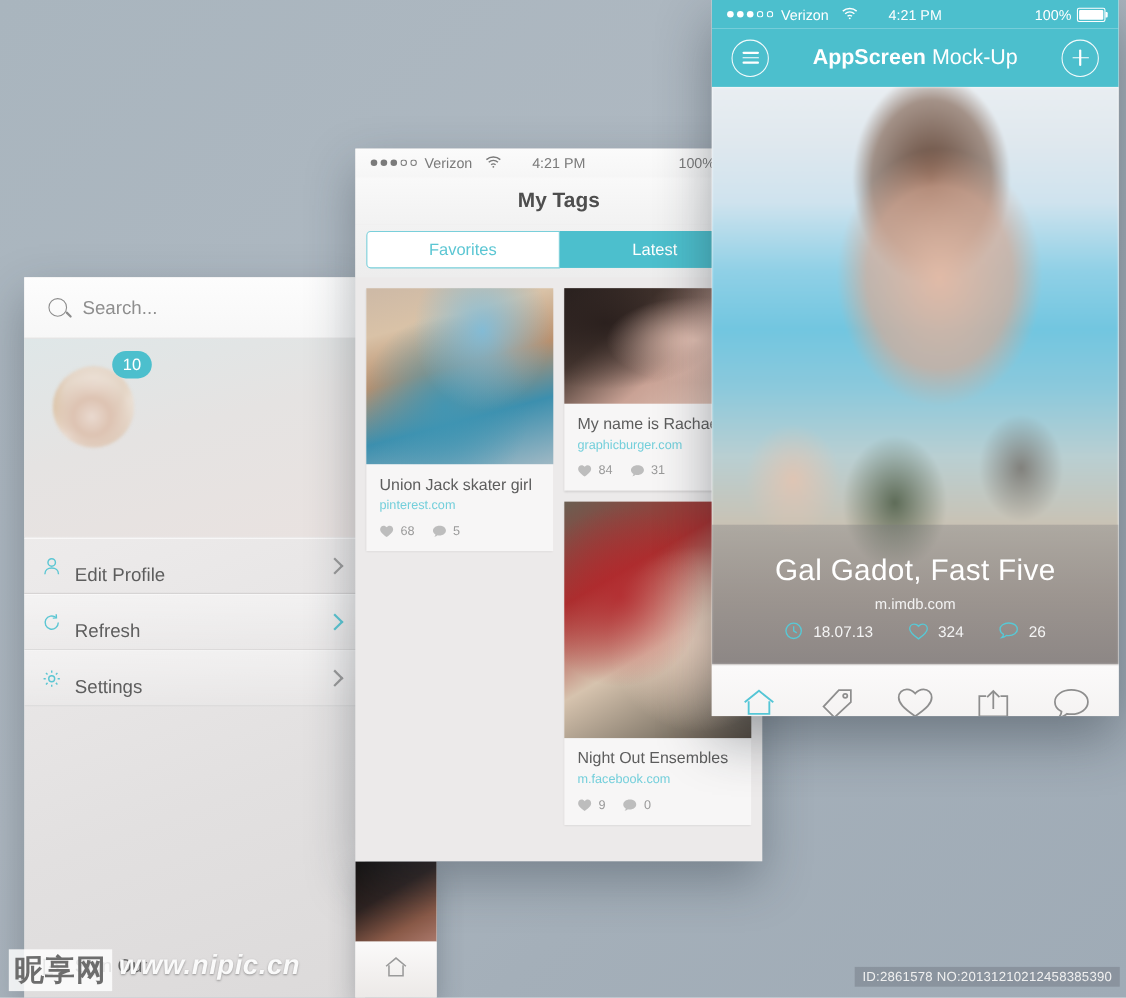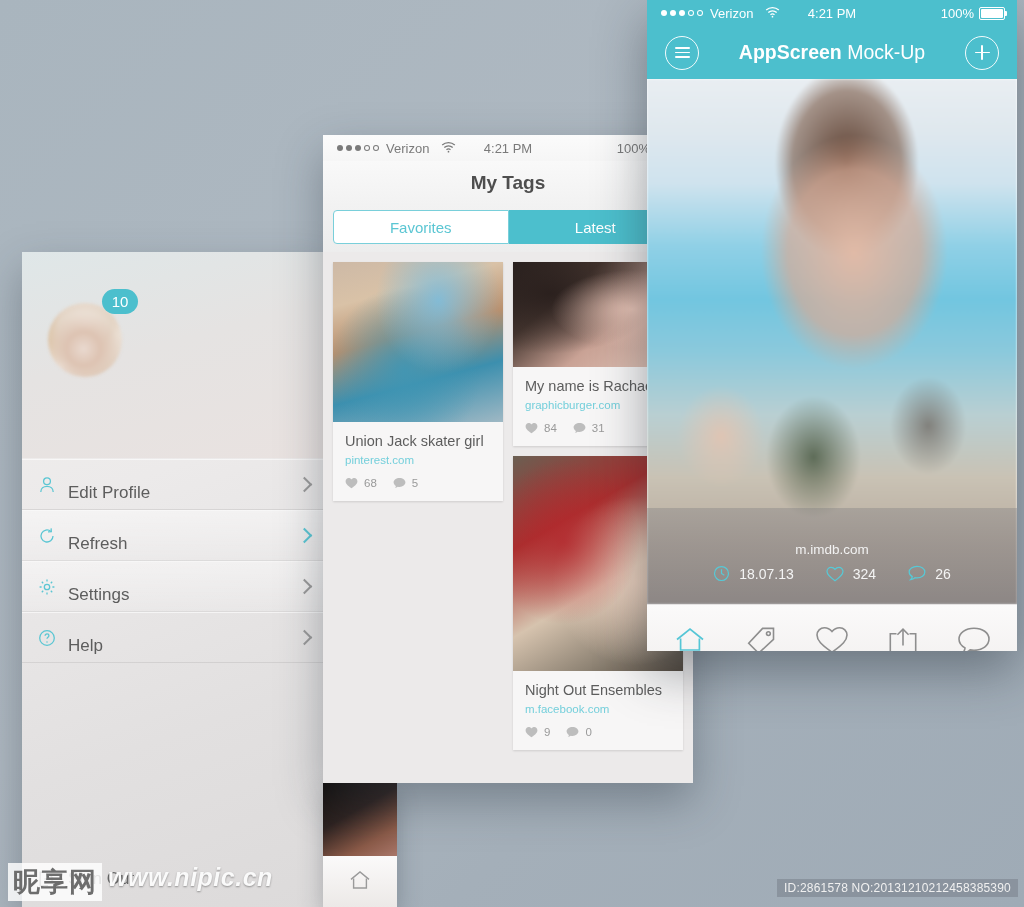--- a/index.html
+++ b/index.html
@@ -34,21 +34,21 @@
   .search-bar{
     height:55px;display:flex;align-items:center;padding:0 0 0 22px;
     background:linear-gradient(180deg,#fdfdfd,#f7f7f7);
     border-bottom:1px solid #e2e2e2;
   }
   .search-bar .mag{width:15px;height:15px;border:1.6px solid #8c8c8c;border-radius:50%;position:relative;margin-right:14px;flex:0 0 auto;}
   .search-bar .mag::after{content:"";position:absolute;width:7px;height:1.8px;background:#8c8c8c;transform:rotate(45deg);right:-6px;bottom:0px;border-radius:1px;}
   .search-bar span{color:#8e8e8e;font-size:17px;}
 
   .profile{
-    height:155px;padding:51px 0 0 26px;display:flex;
+    height:155px;padding:25px 0 0 26px;display:flex;
     background:linear-gradient(165deg,#dfe7e8 0%,#e5e3e2 45%,#e9e2e0 100%);
   }
   .avatar-wrap{position:relative;width:74px;height:74px;flex:0 0 auto;}
   .avatar{
     width:74px;height:74px;border-radius:50%;overflow:hidden;
     background:
       radial-gradient(circle at 48% 62%, #e9d9cf 0%, #ddc3b2 28%, transparent 60%),
       radial-gradient(circle at 50% 30%, #efe6de 0%, #e4d5c6 40%, transparent 70%),
       linear-gradient(150deg,#c9a276 0%,#dcc3a4 35%,#efe7df 60%,#d8c3ae 100%);
     filter:blur(1.4px);
@@ -221,20 +221,24 @@
     background:rgba(120,128,138,.55);padding:2px 7px;letter-spacing:.2px;
   }
 </style>
 </head>
 <body>
 
 <div class="stage">
 
   <div class="phone" id="phone-left">
 
+    <div class="search-bar">
+      <div class="mag"></div>
+      <span>Search...</span>
+    </div>
 
     <div class="profile">
       <div class="avatar-wrap">
         <div class="avatar"></div>
         <div class="badge">10</div>
       </div>
     </div>
 
     <div class="menu">
 
@@ -265,31 +269,20 @@
         <span class="mi">
           <svg width="20" height="20" viewBox="0 0 20 20" fill="none" stroke="#5bc6d3" stroke-width="1.3">
             <circle cx="10" cy="10" r="2.7"></circle>
             <path d="M10 2.6v2M10 15.4v2M2.6 10h2M15.4 10h2M4.8 4.8l1.4 1.4M13.8 13.8l1.4 1.4M15.2 4.8l-1.4 1.4M6.2 13.8l-1.4 1.4"></path>
           </svg>
         </span>
         <span class="lbl">Settings</span>
         <span class="chev"></span>
       </div>
 
-      <div class="mrow">
-        <span class="mi">
-          <svg width="20" height="20" viewBox="0 0 20 20" fill="none" stroke="#5bc6d3" stroke-width="1.3">
-            <circle cx="10" cy="10" r="7.3"></circle>
-            <path d="M8.1 7.8c0-1.1.9-1.9 1.9-1.9s1.9.7 1.9 1.8c0 1.5-1.9 1.6-1.9 3.1"></path>
-            <circle cx="10" cy="13.9" r=".75" fill="#5bc6d3" stroke="none"></circle>
-          </svg>
-        </span>
-        <span class="lbl">Help</span>
-        <span class="chev"></span>
-      </div>
 
     </div>
 
     <div class="signout">
       <span class="so-ic">
         <svg width="22" height="20" viewBox="0 0 22 20" fill="none" stroke="#6f6f6f" stroke-width="1.4">
           <path d="M12 3.2H4.2v13.6H12"></path>
             <path d="M8.4 10h9.2"></path>
             <path d="M14.6 6.9L17.8 10l-3.2 3.1"></path>
         </svg>
@@ -464,20 +457,21 @@
         <b>AppScreen</b><span> Mock-Up</span>
       </div>
       <div class="rbtn right">
         <span class="plus"></span>
       </div>
     </div>
 
     <div class="hero">
       <div class="hero-img"></div>
       <div class="hero-cap">
+        <div class="h1">Gal Gadot, Fast Five</div>
         <div class="h2">m.imdb.com</div>
         <div class="hstats">
           <span>
             <svg width="17" height="17" viewBox="0 0 18 18" fill="none" stroke="#57c9d6" stroke-width="1.3">
               <circle cx="9" cy="9" r="7.4"></circle>
                 <path d="M9 4.6V9l3 1.9"></path>
             </svg>
             <em style="font-style:normal">18.07.13</em>
           </span>
           <span>

